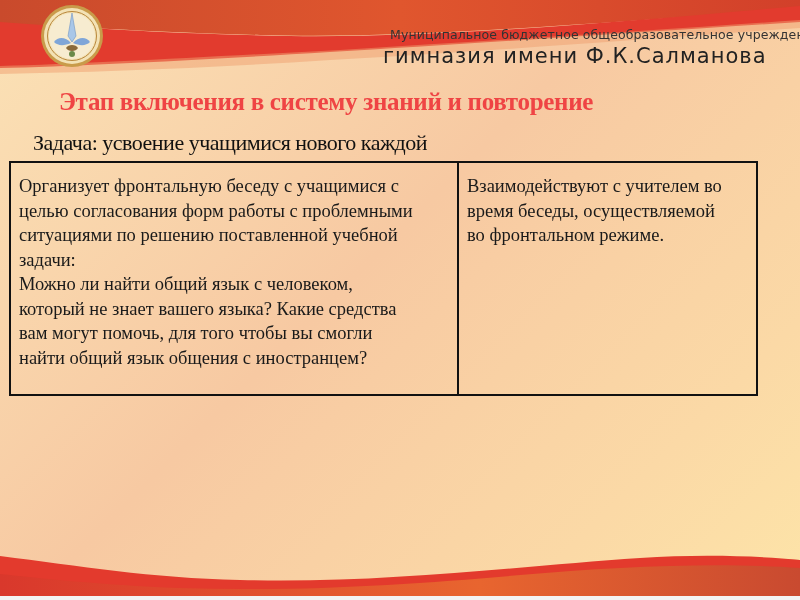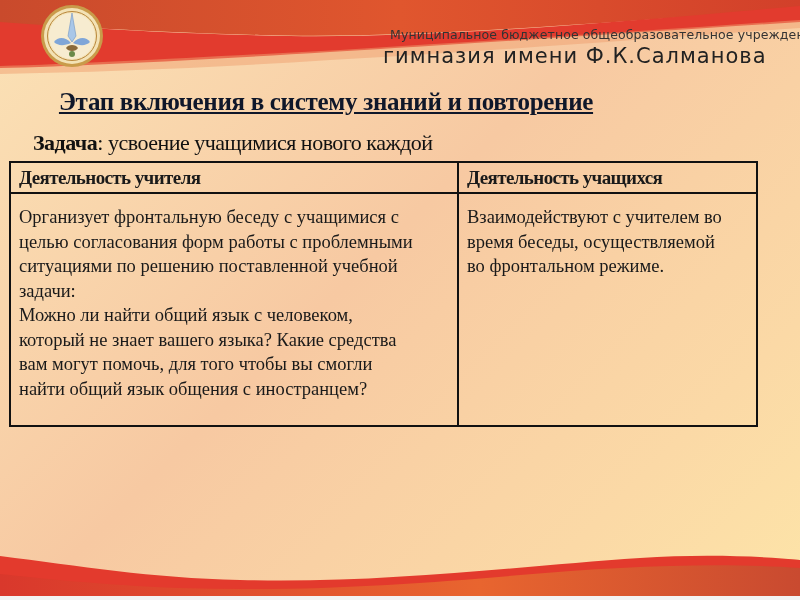--- a/index.html
+++ b/index.html
@@ -3,23 +3,23 @@
   <meta charset="utf-8">
   <style>
     html, body { margin:0; padding:0; }
     body { width:800px; height:600px; position:relative; overflow:hidden;
       background: linear-gradient(135deg, #fbe2b6 0%, #f7c9a2 45%, #fbd9a6 80%, #fde4a8 100%);
       font-family: "Liberation Serif", serif; }
     .bg-svg { position:absolute; left:0; top:0; width:800px; height:600px; }
     .logo { position:absolute; left:40px; top:4px; width:64px; height:64px; }
     .header-org { position:absolute; left:390px; top:27px; font-family:"DejaVu Sans", sans-serif; font-size:12.5px; color:#333; letter-spacing:0.1px; white-space:nowrap; }
     .header-school { position:absolute; left:383px; top:44px; font-family:"DejaVu Sans", sans-serif; font-size:21px; color:#222; letter-spacing:1px; white-space:nowrap;text-align:right; }
-    .title { position:absolute; left:0; width:652px; top:88px; text-align:center; font-weight:bold; font-size:25px; color:#0f172a; letter-spacing:-0.3px;text-decoration:underline; }
+    .title { position:absolute; left:0; width:652px; top:88px; text-align:center; font-weight:bold; font-size:25px; color:#ef4444; letter-spacing:-0.3px; }
     .task { position:absolute; left:33px; top:130px; font-size:22px; color:#111; letter-spacing:-0.5px; white-space:nowrap; }
-    .task b { font-weight:bold; }
+    .task b { font-weight:normal; }
     table { position:absolute; left:9px; top:161px; width:749px; border-collapse:collapse; }
     td { border:2px solid #111; vertical-align:top; font-size:18.5px; color:#1a1a1a; line-height:24.5px; padding:2px 8px; }
     td.c1 { width:430px; }
     .hdr td { height:27px; font-weight:bold; font-size:19px; letter-spacing:-0.6px; line-height:27px; padding-top:1px; padding-bottom:1px; }
     .r1 td { height:145px; }
     .r2 td { height:218px; padding-top:11px; }
     .pre { white-space:pre-line; }
   </style>
 </head>
 <body>
@@ -59,24 +59,20 @@
 
 <div class="header-org">Муниципальное бюджетное общеобразовательное учреждение</div>
 <div class="header-school">гимназия имени Ф.К.Салманова</div>
 
 <div class="title">Этап  включения в систему знаний и повторение</div>
 
 <div class="task"><b>Задача</b><span>: усвоение учащимися нового каждой</span></div>
 
 <table>
   <tbody>
-      <tr class="hdr">
-    <td class="c1">Деятельность учителя</td>
-    <td>Деятельность учащихся</td>
-  </tr>
   <tr class="r2">
     <td class="c1 pre">Организует фронтальную беседу с учащимися с
 целью  согласования форм работы с проблемными
 ситуациями  по решению поставленной учебной
 задачи:
 Можно ли найти общий язык с человеком,
 который не знает вашего языка? Какие средства
 вам могут помочь, для того чтобы вы смогли
 найти общий язык общения с иностранцем?</td>
     <td class="pre">Взаимодействуют с учителем во

